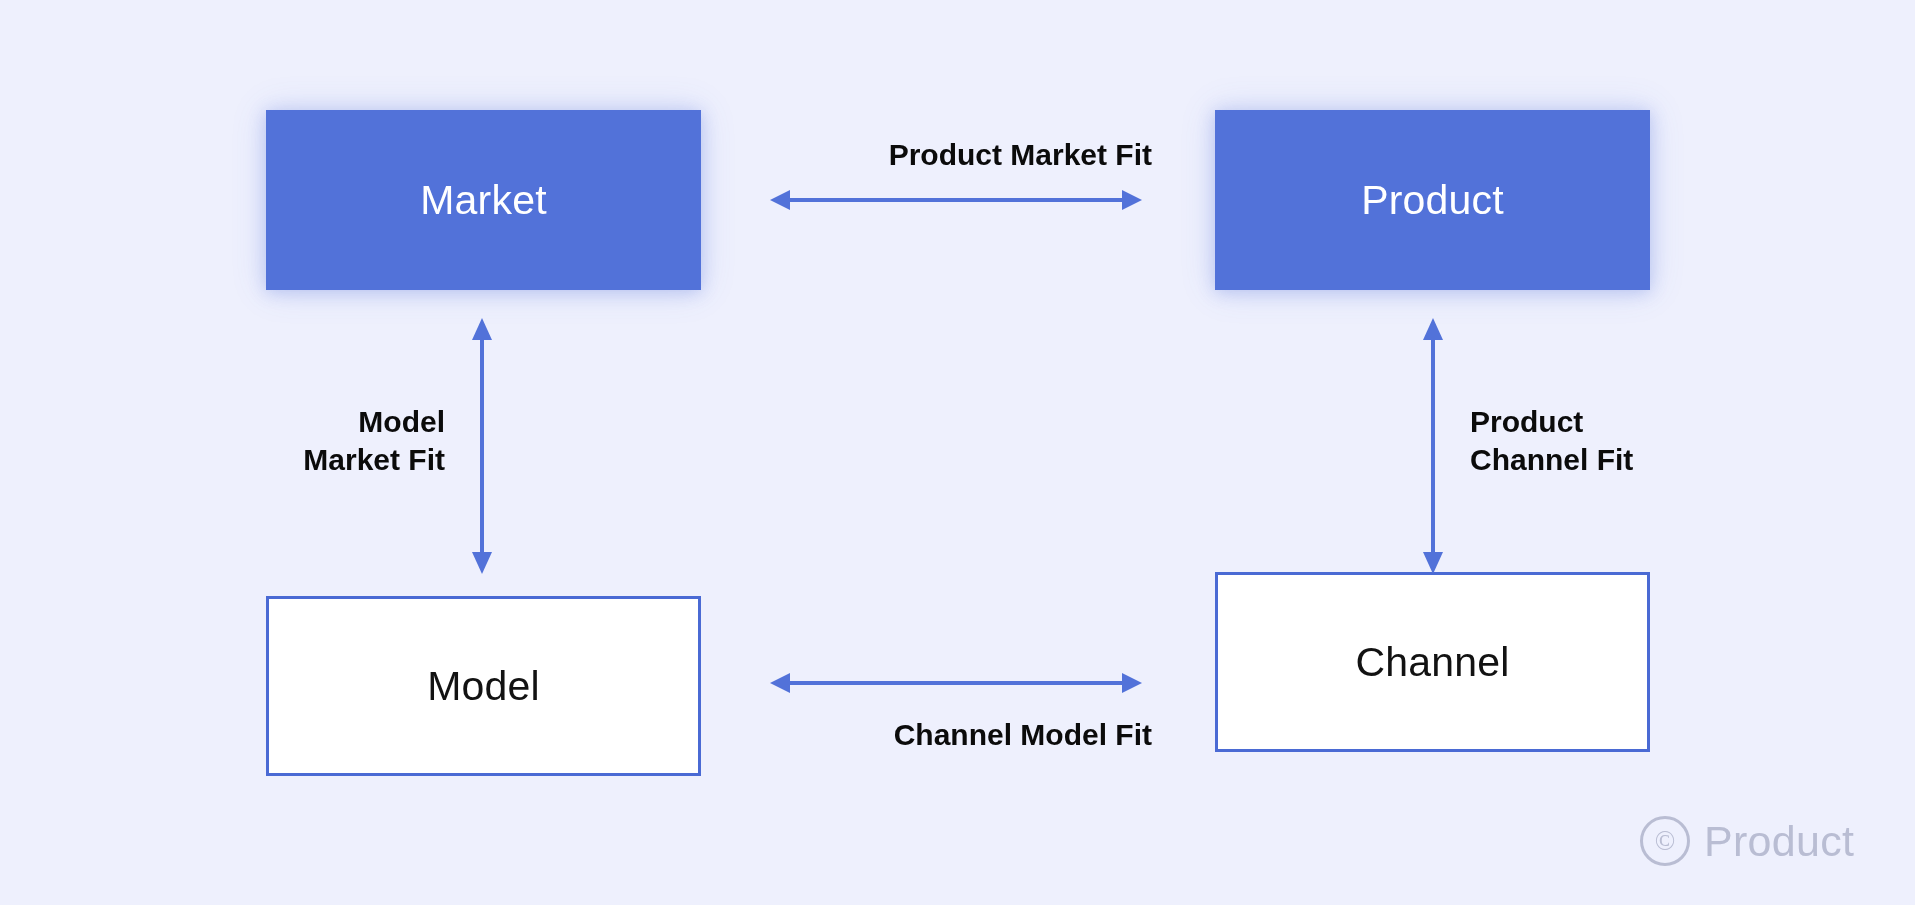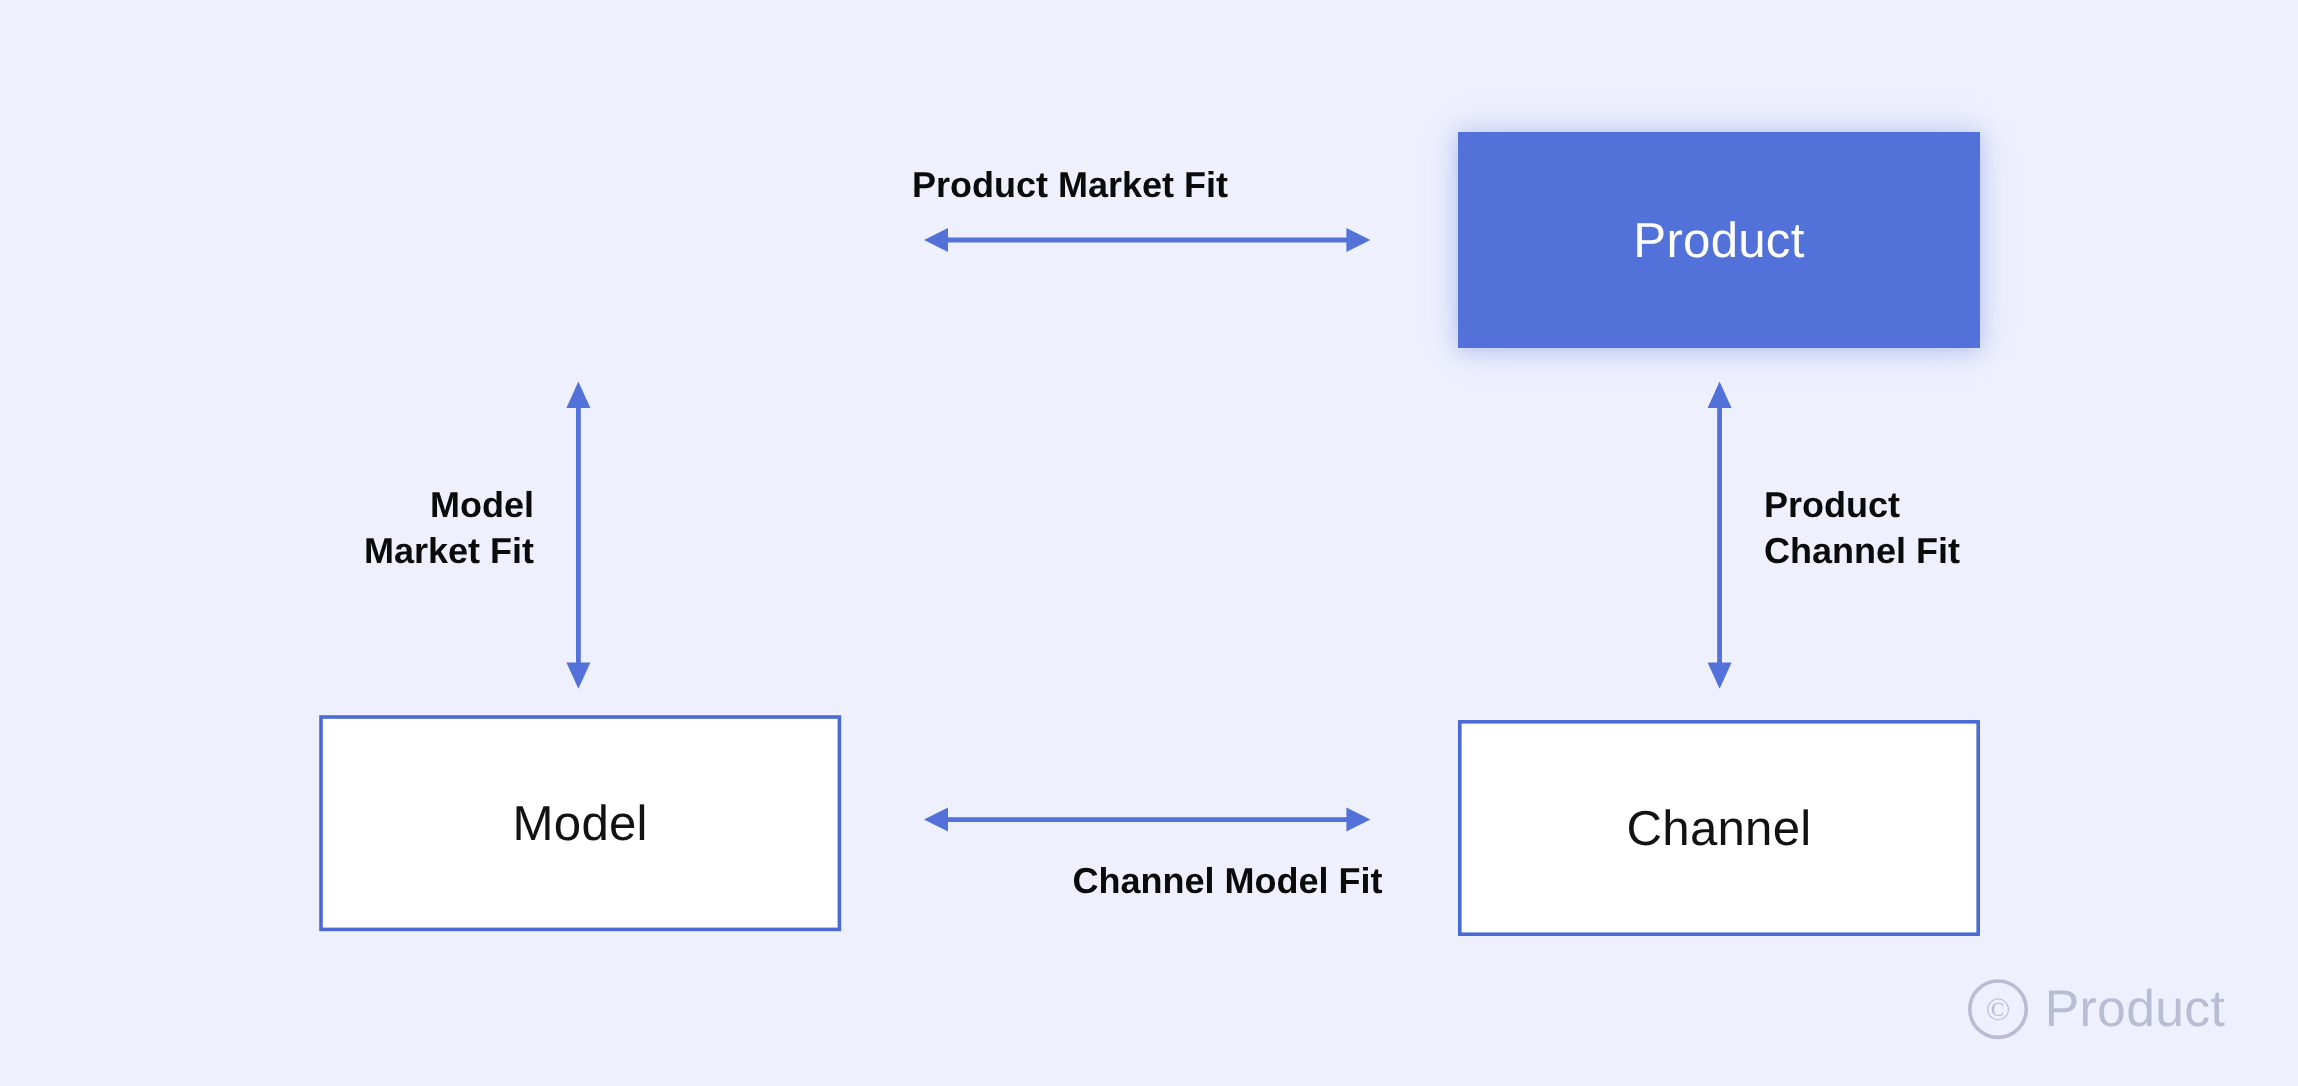--- a/index.html
+++ b/index.html
@@ -44,21 +44,21 @@
   .node.filled .node-label { color: #ffffff; }
   .node.outlined {
     background: #ffffff;
     border: 3px solid #4a6ad4;
   }
   .node.outlined .node-label { color: #121212; }
 
   #node-market  { left: 266px;  top: 110px; width: 435px; height: 180px; }
   #node-product { left: 1215px; top: 110px; width: 435px; height: 180px; }
   #node-model   { left: 266px;  top: 596px; width: 435px; height: 180px; }
-  #node-channel { left: 1215px; top: 600px; width: 435px; height: 180px; }
+  #node-channel { left: 1215px; top: 572px; width: 435px; height: 180px; }
 
   
   .arrow-svg {
     position: absolute;
     overflow: visible;
   }
   .arrow-line {
     stroke: #5272d9;
     stroke-width: 4;
     fill: none;
@@ -74,21 +74,21 @@
   .edge-label {
     position: absolute;
     font-weight: bold;
     color: #0b0b0b;
     font-size: 30px;
     line-height: 1.28;
     white-space: pre-line;
   }
   #label-pmf {
     left: 760px; top: 136px; width: 392px;
-    text-align: left;
+    text-align: right;
   }
   #label-cmf {
     left: 760px; top: 716px; width: 392px;
     text-align: right;
   }
   #label-mmf {
     left: 190px; top: 403px; width: 255px;
     text-align: right;
   }
   #label-pcf {
@@ -123,20 +123,23 @@
     font-size: 43px;
     font-weight: 400;
     letter-spacing: 0.3px;
   }
 </style>
 </head>
 <body>
 
 <div id="canvas">
 
+  <div class="node filled" id="node-market">
+    <span class="node-label">Market</span>
+  </div>
 
   <div class="node filled" id="node-product">
     <span class="node-label">Product</span>
   </div>
 
   <div class="node outlined" id="node-model">
     <span class="node-label">Model</span>
   </div>
 
   <div class="node outlined" id="node-channel">

